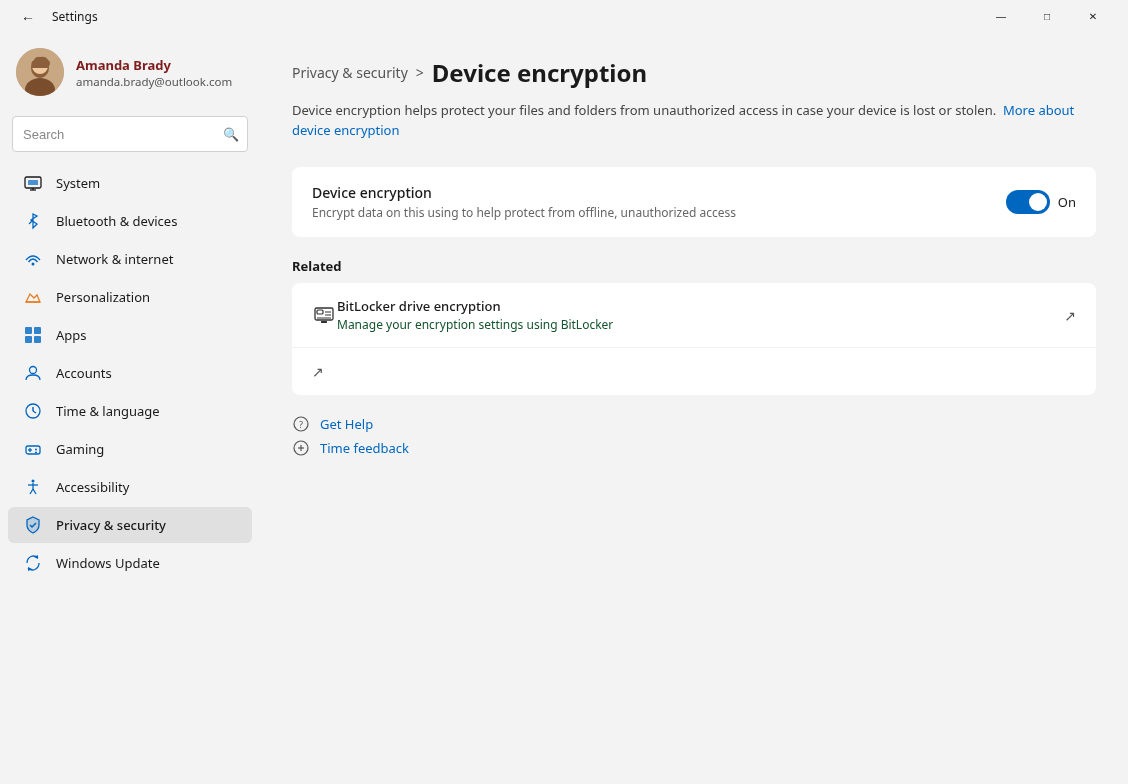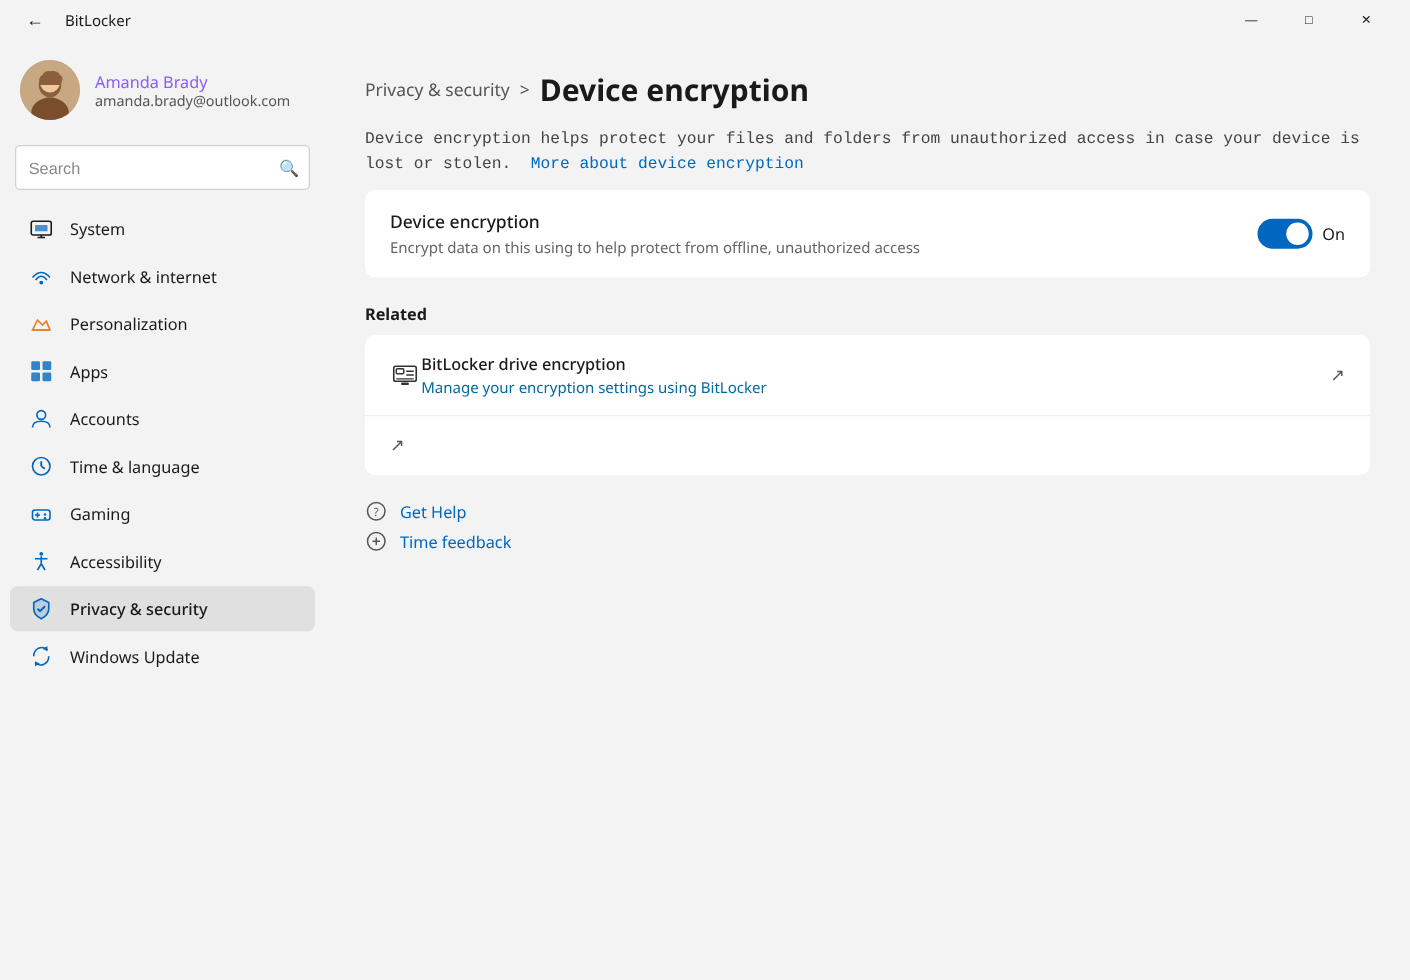--- a/index.html
+++ b/index.html
@@ -80,22 +80,22 @@
       background: #c0a080;
       overflow: hidden;
       flex-shrink: 0;
       display: flex;
       align-items: center;
       justify-content: center;
     }
     .avatar svg { width: 48px; height: 48px; }
     .user-info .user-name {
       font-size: 13px;
-      font-weight: 400;
-      color: #8b5cf6;
+      font-weight: 700;
+      color: #7f1d1d;
     }
     .user-info .user-email {
       font-size: 11.5px;
       color: #555;
     }
 
     .search-box {
       margin: 0 12px 12px;
       position: relative;
     }
@@ -170,23 +170,22 @@
     }
     .breadcrumb-current {
       font-size: 24px;
       font-weight: 700;
       color: #1a1a1a;
     }
 
     .page-description {
       font-size: 13px;
       color: #444;
-      margin-bottom: 12px;
+      margin-bottom: 27px;
       line-height: 1.5;
-      font-family: Liberation Mono, monospace;
     }
     .page-description a {
       color: #0067c0;
       text-decoration: none;
     }
 
     .card {
       background: #fff;
       border-radius: 8px;
       padding: 16px 20px;
@@ -278,21 +277,21 @@
       flex-shrink: 0;
     }
     .related-item-icon svg { width: 22px; height: 22px; }
     .related-item-title {
       font-size: 13px;
       font-weight: 500;
       color: #1a1a1a;
     }
     .related-item-desc {
       font-size: 12px;
-      color: #0369a1;
+      color: #14532d;
       margin-top: 1px;
     }
     .external-link-icon {
       color: #555;
       font-size: 14px;
     }
 
     .help-section {
       margin-top: 20px;
       display: flex;
@@ -316,21 +315,21 @@
       justify-content: center;
       color: #555;
     }
   </style>
 </head>
 <body>
 
 <div class="title-bar">
   <div class="title-bar-left">
     <button class="title-bar-btn" style="width:32px;font-size:14px;">←</button>
-    <span class="title-bar-title">BitLocker</span>
+    <span class="title-bar-title">Settings</span>
   </div>
   <div class="title-bar-controls">
     <button class="title-bar-btn">—</button>
     <button class="title-bar-btn">□</button>
     <button class="title-bar-btn close">✕</button>
   </div>
 </div>
 
 <div class="app-container">
 
@@ -363,20 +362,29 @@
         <svg viewBox="0 0 18 18" fill="none" xmlns="http://www.w3.org/2000/svg">
           <rect x="1" y="3" width="16" height="11" rx="1.5" stroke="#1a1a1a" stroke-width="1.3" fill="none"></rect>
           <line x1="6" y1="16" x2="12" y2="16" stroke="#1a1a1a" stroke-width="1.3"></line>
           <line x1="9" y1="14" x2="9" y2="16" stroke="#1a1a1a" stroke-width="1.3"></line>
           <rect x="4" y="6" width="10" height="5" rx="0.5" fill="#0067c0" opacity="0.7"></rect>
         </svg>
       </span>
       <span>System</span>
     </div>
 
+    <div class="nav-item">
+      <span class="nav-icon">
+        <svg viewBox="0 0 18 18" fill="none" xmlns="http://www.w3.org/2000/svg">
+          <path d="M9 2 L9 16 L13 12 L7 8 L13 4 L9 2Z" stroke="#0067c0" stroke-width="1.3" fill="none"></path>
+          <line x1="9" y1="8" x2="5" y2="12" stroke="#0067c0" stroke-width="1.3"></line>
+        </svg>
+      </span>
+      <span>Bluetooth &amp; devices</span>
+    </div>
 
     <div class="nav-item">
       <span class="nav-icon">
         <svg viewBox="0 0 18 18" fill="none" xmlns="http://www.w3.org/2000/svg">
           <path d="M2 10 Q9 2 16 10" stroke="#0067c0" stroke-width="1.3" fill="none"></path>
           <path d="M4.5 12 Q9 6 13.5 12" stroke="#0067c0" stroke-width="1.3" fill="none"></path>
           <circle cx="9" cy="14" r="1.5" fill="#0067c0"></circle>
         </svg>
       </span>
       <span>Network &amp; internet</span>

